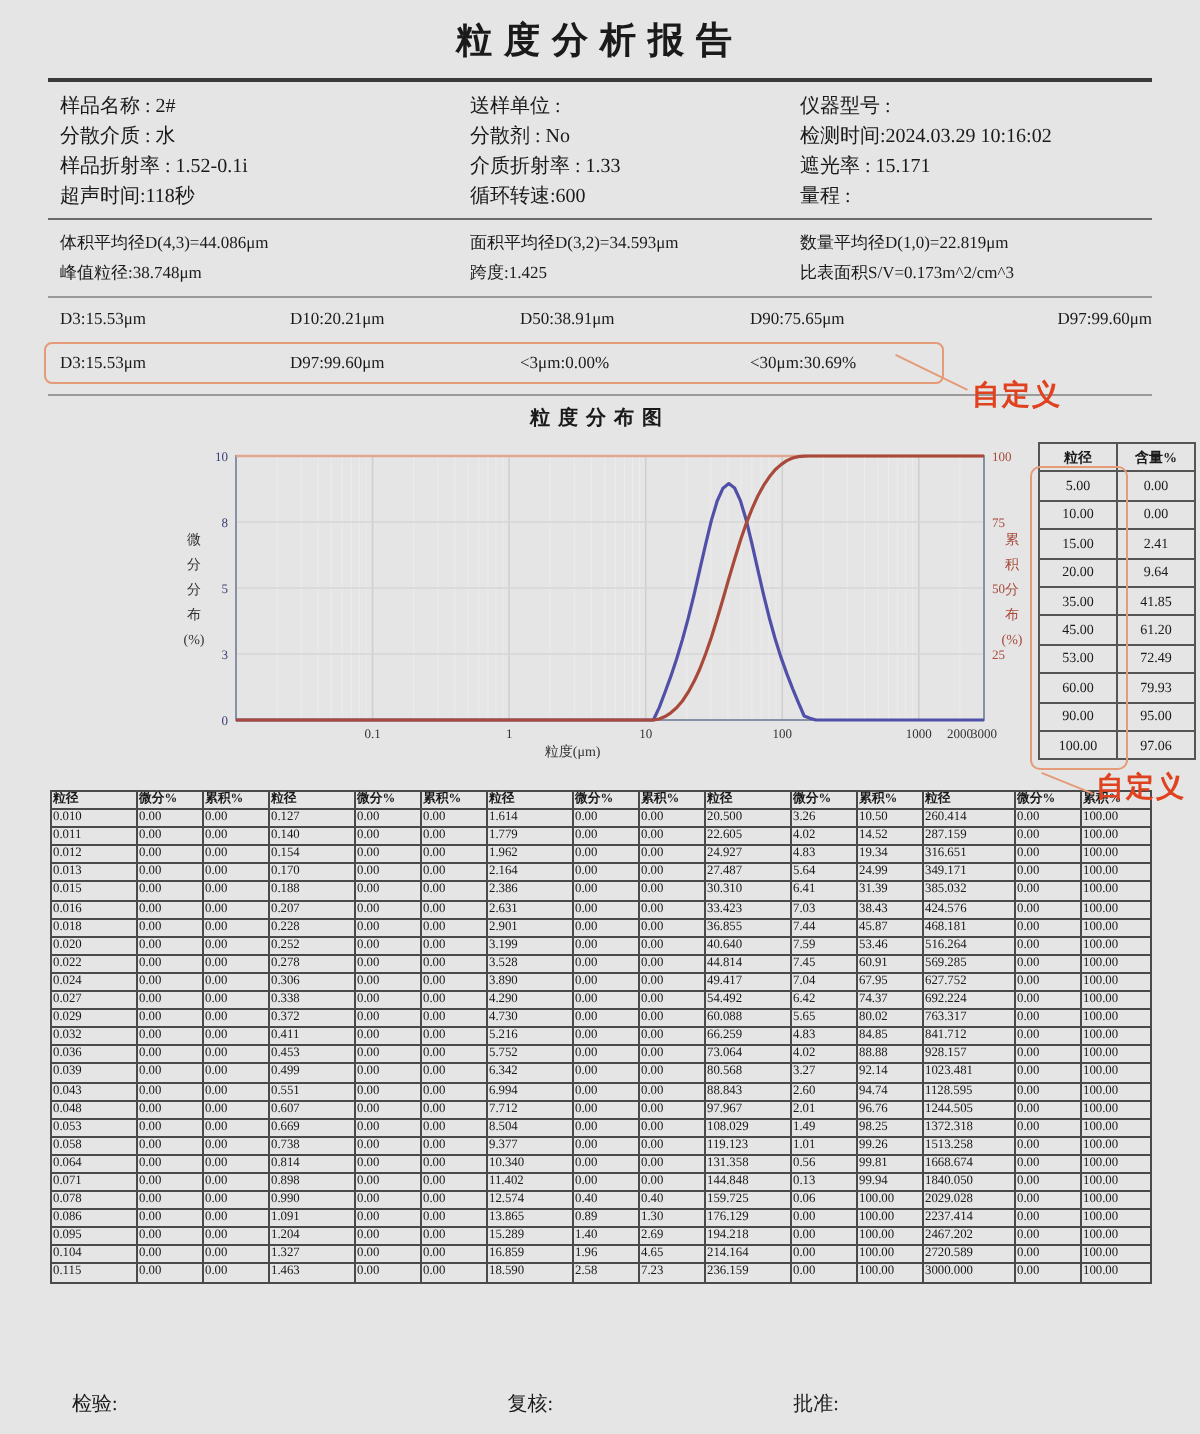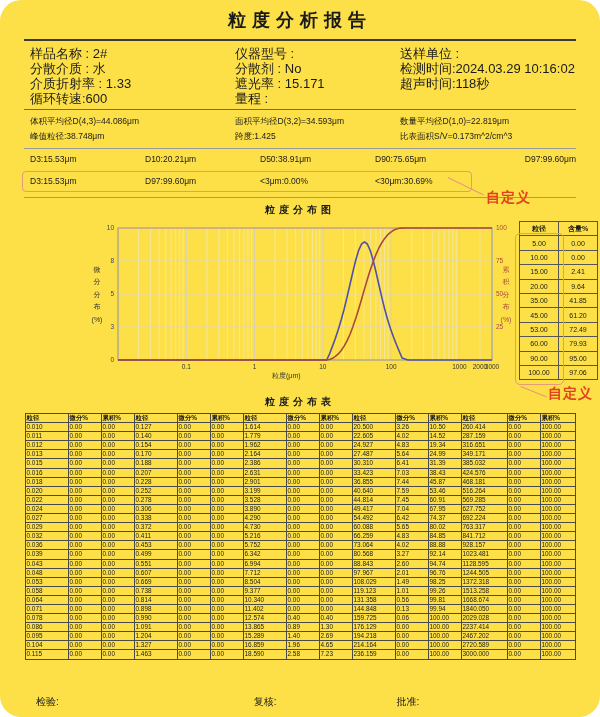--- a/index.html
+++ b/index.html
@@ -1,24 +1,24 @@
 <!DOCTYPE html>
 <html><head>
 <meta charset="utf-8">
 <style>
   html,body{margin:0;padding:0;background:#fff;}
-  .page{position:relative;width:600px;height:717px;background:#fde047;overflow:hidden;
-        font-family:Liberation Sans, sans-serif;color:#1a1a1a;border-radius:21px;}
+  .page{position:relative;width:600px;height:717px;background:#e5e5e5;overflow:hidden;
+        font-family:Liberation Serif, serif;color:#1a1a1a;}
   .title{ text-align:center;font-size:18px;font-weight:bold;letter-spacing:6px;padding-top:8px;}
   .hr{margin:0 24px;}
   .hr1{margin-top:7px;border-top:2px solid #3a3a3a;}
   .hr2{border-top:1.5px solid #6a6a6a;}
   .hr3{border-top:1px solid #9a9a9a;}
   .info{display:grid;grid-template-columns:205px 165px auto;padding:5px 0 3px 30px;row-gap:0;}
-  .info .cell{font-size:13px;line-height:15px;white-space:nowrap;}
+  .info .cell{font-size:10px;line-height:15px;white-space:nowrap;}
   .stats{display:grid;grid-template-columns:205px 165px auto;padding:4px 0 4px 30px;}
   .stats .cell{font-size:8.5px;line-height:15px;white-space:nowrap;}
   .dsec{position:relative;height:48px;}
   .drow{position:absolute;left:30px;right:24px;top:5px;display:flex;font-size:8.5px;}
   .drow span{width:115px;white-space:nowrap;}
   .drow span:last-child{width:auto;margin-left:auto;}
   .dcustom{position:absolute;left:30px;top:27px;display:flex;font-size:8.5px;}
   .dcustom span{width:115px;white-space:nowrap;}
   .custom-box{position:absolute;left:22px;top:22px;width:448px;height:19px;
               border:1.3px solid #e59a78;border-radius:4px;}
@@ -43,25 +43,26 @@
 </head>
 <body>
 
 <div class="page">
 
   <div class="title">粒度分析报告</div>
   <div class="hr hr1"></div>
 
   <div class="info">
     <span class="cell">样品名称 : 2#</span>
+    <span class="cell">送样单位 :</span>
     <span class="cell">仪器型号 :</span>
-    <span class="cell">送样单位 :</span>
     <span class="cell">分散介质 : 水</span>
     <span class="cell">分散剂 : No</span>
     <span class="cell">检测时间:2024.03.29 10:16:02</span>
+    <span class="cell">样品折射率 : 1.52-0.1i</span>
     <span class="cell">介质折射率 : 1.33</span>
     <span class="cell">遮光率 : 15.171</span>
     <span class="cell">超声时间:118秒</span>
     <span class="cell">循环转速:600</span>
     <span class="cell">量程 :</span>
   </div>
   <div class="hr hr2"></div>
 
   <div class="stats">
     <span class="cell">体积平均径D(4,3)=44.086μm</span>
@@ -227,21 +228,20 @@
             <td>100.00</td>
             <td>97.06</td>
           </tr>
         </tbody>
       </table>
     <div class="mini-box"></div>
     <div class="ann-line" style="left:521px;top:167px;width:28px;transform:rotate(22deg);"></div>
     <div class="ann-text" style="left:548px;top:166px;">自定义</div>
   </div>
 
-  <div class="sec-title" style="margin-top:0;">粒度分布表</div>
 
   <table class="bigtable">
     <colgroup>
       <col style="width:43px">
         <col style="width:33px">
         <col style="width:33px">
       <col style="width:43px">
         <col style="width:33px">
         <col style="width:33px">
       <col style="width:43px">

